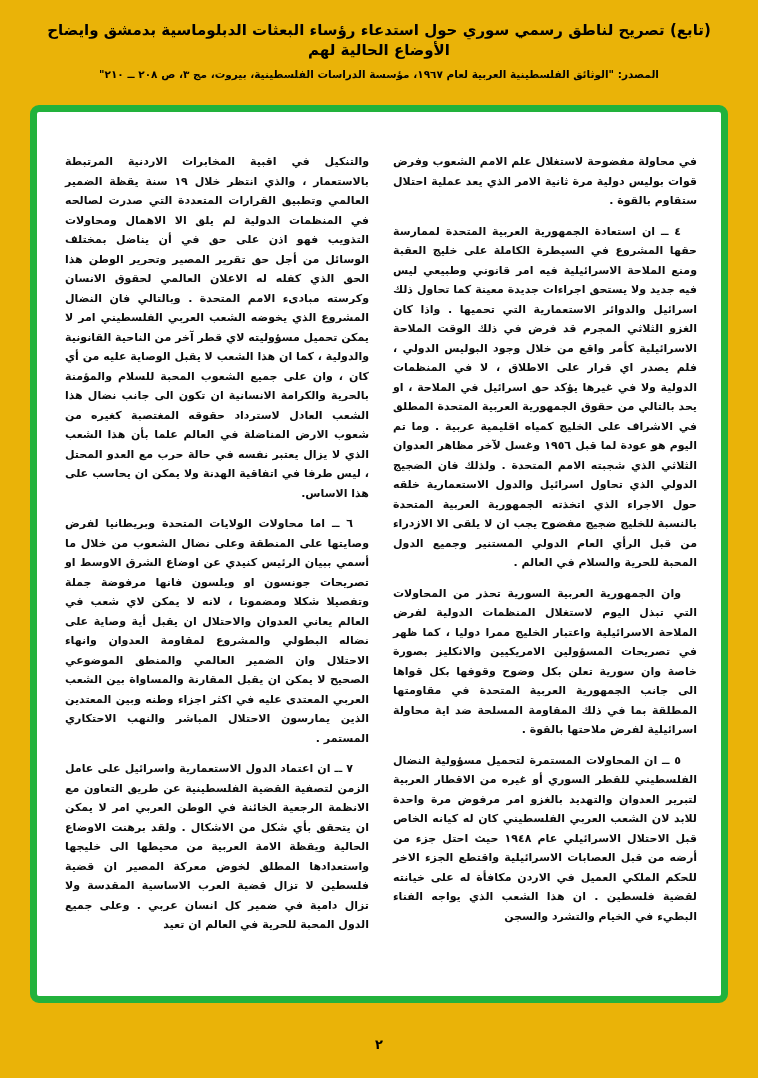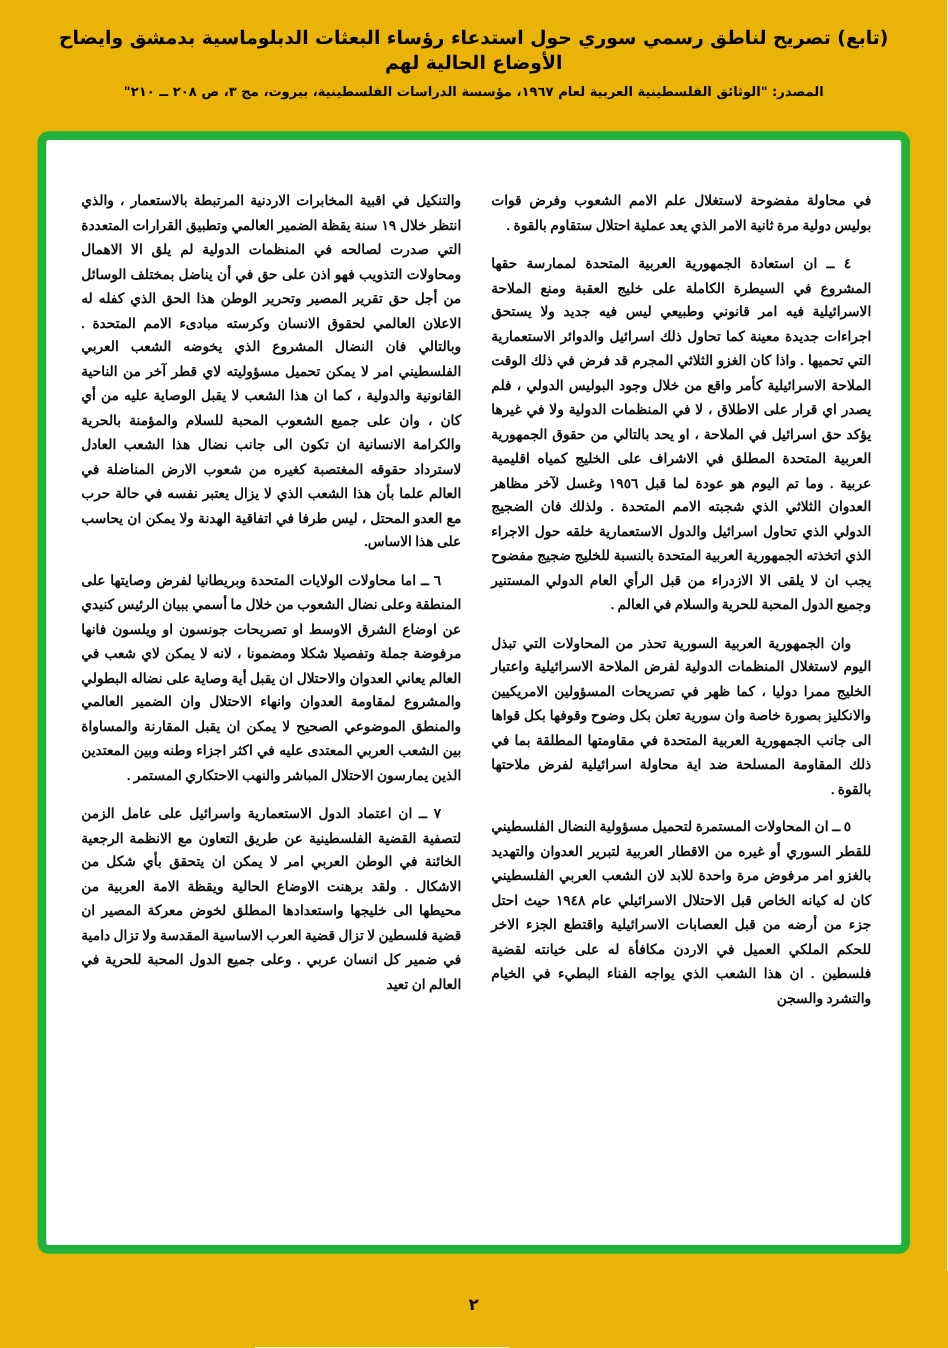--- a/index.html
+++ b/index.html
@@ -50,21 +50,21 @@
   }
   .col {
     flex:1;
     min-width:0;
     font-size:11px;
     font-weight:bold;
     line-height:19.5px;
     color:#0d0d0d;
     text-align:justify;
   }
-  .para { margin:0 0 11px 0;font-family:Liberation Serif, serif; }
+  .para { margin:0 0 11px 0; }
   .para.indent { text-indent:16px; }
   .pagenum {
     position:absolute;
     left:0; right:0;
     bottom:26px;
     text-align:center;
     font-size:13px;
     font-weight:bold;
     color:#000;
     direction:rtl;

